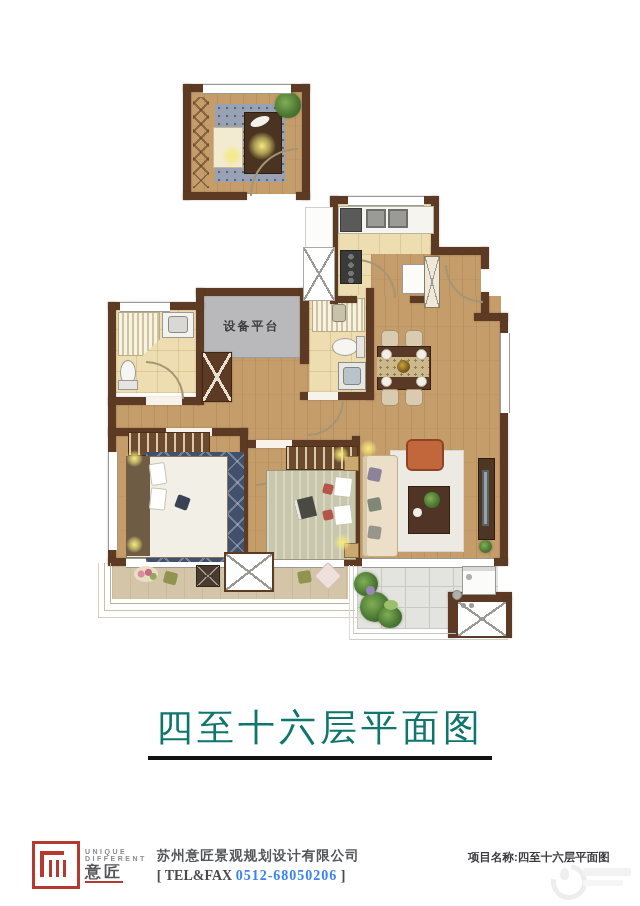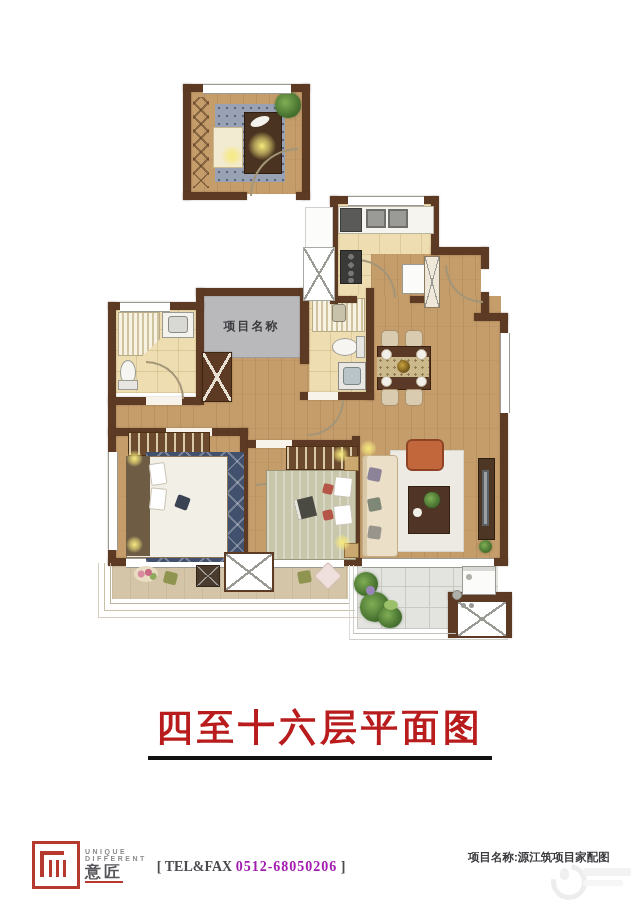--- a/index.html
+++ b/index.html
@@ -47,34 +47,34 @@
                      repeating-linear-gradient(-45deg,rgba(90,60,35,.55) 0 2px,transparent 2px 10px);}
   .plant{position:absolute;border-radius:50%;
     background:radial-gradient(circle at 40% 40%,#7fae55 0%,#4e7a34 55%,#2f5420 100%);box-shadow:0 0 3px rgba(40,80,30,.5);}
   .pillow{position:absolute;border-radius:2px;}
   .equip-label{position:absolute;width:97px;left:203px;top:318px;text-align:center;
     font-size:12px;font-weight:bold;color:#3c3c40;letter-spacing:2px;}
   
   .title-wrap{position:absolute;left:0;right:0;top:701px;text-align:center;}
   .unit-box{display:inline-block;border:1px solid #8a8a8a;padding:1px 12px;font-size:18px;
     font-weight:bold;color:#1c1c1c;background:#fff;}
-  .main-title{display:block;margin:2px auto 0;width:fit-content;font-size:37px;font-weight:bold;color:#b91c1c;
+  .main-title{display:block;margin:2px auto 0;width:fit-content;font-size:37px;font-weight:normal;color:#0f766e;
     letter-spacing:4px;border-bottom:4px solid #111;padding:0 8px 3px;}
   
   .footer-left{position:absolute;left:32px;top:841px;display:flex;align-items:center;}
   .logo-icon{position:relative;width:42px;height:42px;border:3px solid #b5392f;background:#fff;flex:0 0 auto;}
   .logo-bar{position:absolute;background:#b5392f;}
   .logo-texts{margin-left:5px;line-height:1;}
   .logo-en{font-size:7px;font-weight:bold;color:#8a8a8e;letter-spacing:2.5px;}
   .logo-cn{font-size:16px;font-weight:bold;color:#55555a;letter-spacing:3px;margin-top:2px;
     border-bottom:2px solid #b5392f;display:inline-block;padding-bottom:1px;}
   .company-block{margin-left:10px;}
   .company-name{font-size:13.5px;font-weight:bold;color:#55565a;letter-spacing:1px;}
   .tel-line{font-family:"Liberation Serif",serif;font-size:14px;font-weight:bold;color:#4a4a4e;margin-top:3px;}
-  .tel-line .num{color:#a21caf;letter-spacing:1px;}
+  .tel-line .num{color:#3b82f6;letter-spacing:1px;}
   .footer-right{position:absolute;left:468px;top:848px;font-size:11.5px;font-weight:bold;
     color:#3a3a3e;line-height:1.65;}
   .watermark{position:absolute;left:545px;top:856px;width:90px;height:46px;opacity:.45;}
   .wm-ring{position:absolute;left:6px;top:8px;width:26px;height:26px;border:5px solid #d9d9d9;border-radius:50%;
     border-top-color:transparent;transform:rotate(-35deg);}
   .wm-dot{position:absolute;left:15px;top:12px;width:9px;height:12px;background:#dcdcdc;border-radius:50% 50% 40% 40%;}
   .wm-txt{position:absolute;left:38px;top:12px;width:48px;height:8px;background:#e3e3e3;border-radius:2px;}
   .wm-txt2{position:absolute;left:38px;top:24px;width:40px;height:6px;background:#ececec;border-radius:2px;}
 </style>
 </head>
@@ -101,21 +101,21 @@
     <div class="arc arc-tl" style="left:250px;top:148px;width:46px;height:46px;"></div>
   </div>
 
   <div class="floor-tile" style="left:337px;top:203px;width:95px;height:94px;"></div>
   <div class="floor-wood" style="left:371px;top:254px;width:110px;height:60px;"></div>
   <div class="floor-wood" style="left:203px;top:296px;width:298px;height:269px;"></div>
   <div class="floor-wood" style="left:115px;top:398px;width:90px;height:167px;"></div>
   <div class="floor-tile" style="left:115px;top:309px;width:81px;height:84px;"></div>
   <div class="floor-tile" style="left:309px;top:295px;width:57px;height:98px;"></div>
   <div class="gray-platform" style="left:203px;top:295px;width:97px;height:61px;"></div>
-  <div class="equip-label">项目名称</div>
+  <div class="equip-label">设备平台</div>
   <div class="floor-balcony" style="left:112px;top:563px;width:236px;height:36px;"></div>
   <div class="floor-terrace" style="left:357px;top:565px;width:141px;height:64px;"></div>
 
   <div class="abs" style="left:118px;top:312px;width:40px;height:42px;background:repeating-linear-gradient(90deg,#f7f2e2 0 3px,#cfc3a0 3px 5px);border:1px solid #b8ab85;clip-path:polygon(0 0,100% 0,100% 62%,58% 100%,0 100%);"></div>
   <div class="abs" style="left:312px;top:298px;width:51px;height:32px;background:repeating-linear-gradient(90deg,#f7f2e2 0 3px,#cfc3a0 3px 5px);border:1px solid #b8ab85;"></div>
 
   <div class="wall" style="left:330px;top:196px;width:108px;height:8px;"></div>
   <div class="win-h" style="left:348px;top:196px;width:76px;height:8px;"></div>
   <div class="wall" style="left:330px;top:196px;width:8px;height:108px;"></div>
   <div class="wall" style="left:431px;top:196px;width:8px;height:59px;"></div>
@@ -272,31 +272,32 @@
       <div class="logo-bar" style="left:14px;top:16px;width:3px;height:17px;"></div>
       <div class="logo-bar" style="left:21px;top:16px;width:3px;height:17px;"></div>
       <div class="logo-bar" style="left:28px;top:16px;width:3px;height:17px;"></div>
     </div>
     <div class="logo-texts">
       <div class="logo-en">UNIQUE</div>
       <div class="logo-en">DIFFERENT</div>
       <div class="logo-cn">意匠</div>
     </div>
     <div class="company-block">
+      <div class="company-name">苏州意匠景观规划设计有限公司</div>
       <div class="tel-line">
         <span>[</span>
         <span>TEL&amp;FAX</span>
         <span class="num">0512-68050206</span>
         <span>]</span>
       </div>
     </div>
   </div>
 
   <div class="footer-right">
-    <div>项目名称:源江筑项目家配图</div>
+    <div>项目名称:四至十六层平面图</div>
   </div>
 
   <div class="watermark">
     <div class="wm-ring"></div>
     <div class="wm-dot"></div>
     <div class="wm-txt"></div>
     <div class="wm-txt2"></div>
   </div>
 
 </div>

